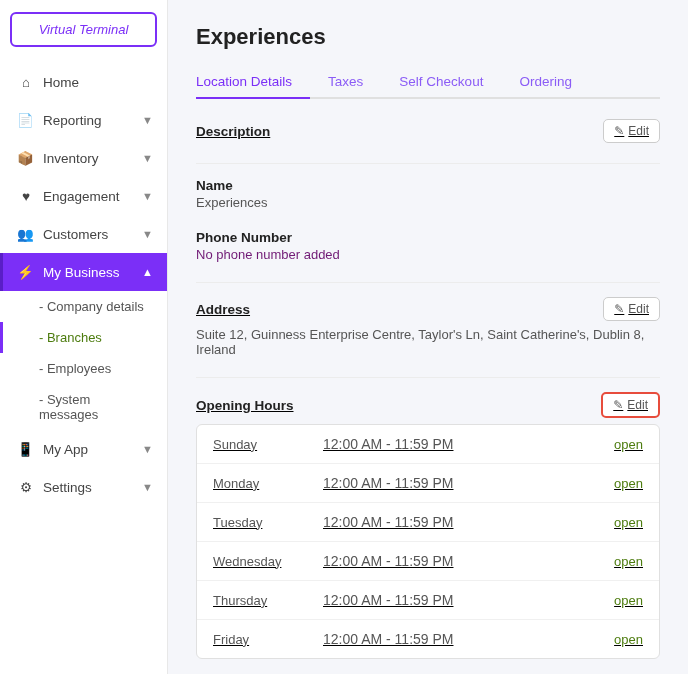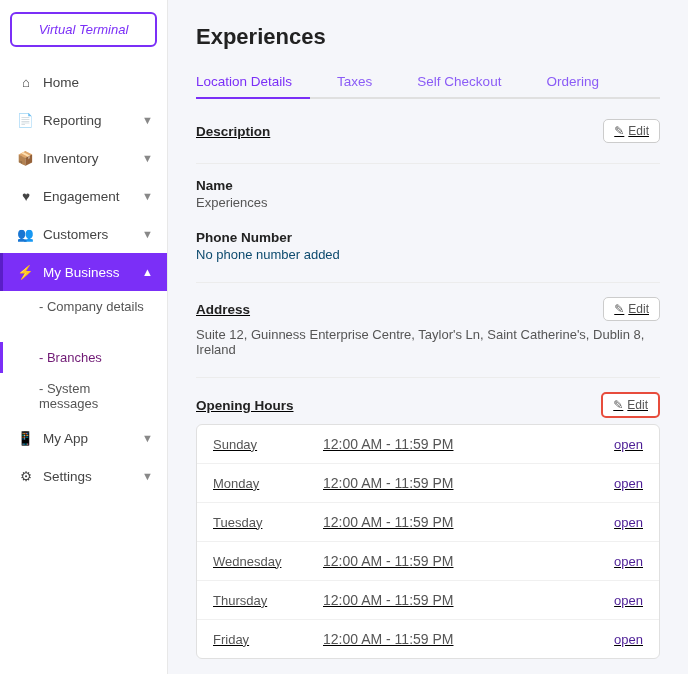--- a/index.html
+++ b/index.html
@@ -53,22 +53,21 @@
     .sub-item {
       padding: 8px 14px 8px 36px;
       cursor: pointer;
       font-size: 13px;
       color: #555;
       border-left: 3px solid transparent;
       user-select: none;
     }
     .sub-item.active-sub {
       border-left: 3px solid #7b2ff7;
-      color: #701a75;
-      margin-top: 20px;
+      color: #4d7c0f;
     }
 
     
     .main {
       flex: 1;
       overflow-y: auto;
       padding: 24px 28px;
       background: #f5f6fa;
     }
     .page-title {
@@ -76,21 +75,21 @@
       font-weight: 600;
       color: #222;
       margin-bottom: 16px;
     }
 
     
     .tabs {
       display: flex;
       border-bottom: 2px solid #e0e0e0;
       margin-bottom: 20px;
-      gap: 9px;
+      gap: 0;
     }
     .tab {
       padding: 8px 18px;
       font-size: 13.5px;
       color: #8b5cf6;
       cursor: pointer;
       border-bottom: 2px solid transparent;
       margin-bottom: -2px;
     }
     .tab.active {
@@ -112,21 +111,21 @@
     .section-label {
       font-weight: 600;
       font-size: 13.5px;
       color: #222;
     }
     .section-value {
       font-size: 13px;
       color: #555;
       margin-top: 2px;
     }
-    .section-value.muted { color: #0c4a6e; }
+    .section-value.muted { color: #701a75; }
 
     .edit-btn {
       display: flex;
       align-items: center;
       gap: 4px;
       padding: 4px 10px;
       border: 1px solid #ccc;
       border-radius: 5px;
       background: #fff;
       font-size: 12px;
@@ -164,21 +163,21 @@
       display: grid;
       grid-template-columns: 110px 1fr 80px;
       padding: 11px 16px;
       border-bottom: 1px solid #f0f0f0;
       align-items: center;
       text-decoration: underline;
     }
     .hours-row:last-child { border-bottom: none; }
     .day-name { font-size: 13px; color: #555; }
     .hours-time { font-size: 14px; color: #555; }
-    .hours-status { font-size: 13px; color: #4c1d95; text-align: right; }
+    .hours-status { font-size: 13px; color: #4d7c0f; text-align: right; }
   </style>
 </head>
 <body>
 
 <div class="sidebar">
   <button class="virtual-terminal-btn">Virtual Terminal</button>
 
   <div class="nav-item">
     <div class="nav-item-left">
       <span class="nav-icon">⌂</span>
@@ -221,20 +220,21 @@
   <div class="nav-item active-parent">
     <div class="nav-item-left">
       <span class="nav-icon" style="color:#fff;">⚡</span>
       <span>My Business</span>
     </div>
     <span class="chevron-white">▲</span>
   </div>
 
   <div class="sub-item">- Company details</div>
   <div class="sub-item active-sub">- Branches</div>
+  <div class="sub-item">- Employees</div>
   <div class="sub-item">- System messages</div>
 
   <div class="nav-item">
     <div class="nav-item-left">
       <span class="nav-icon">📱</span>
       <span>My App</span>
     </div>
     <span class="chevron">▼</span>
   </div>
 

